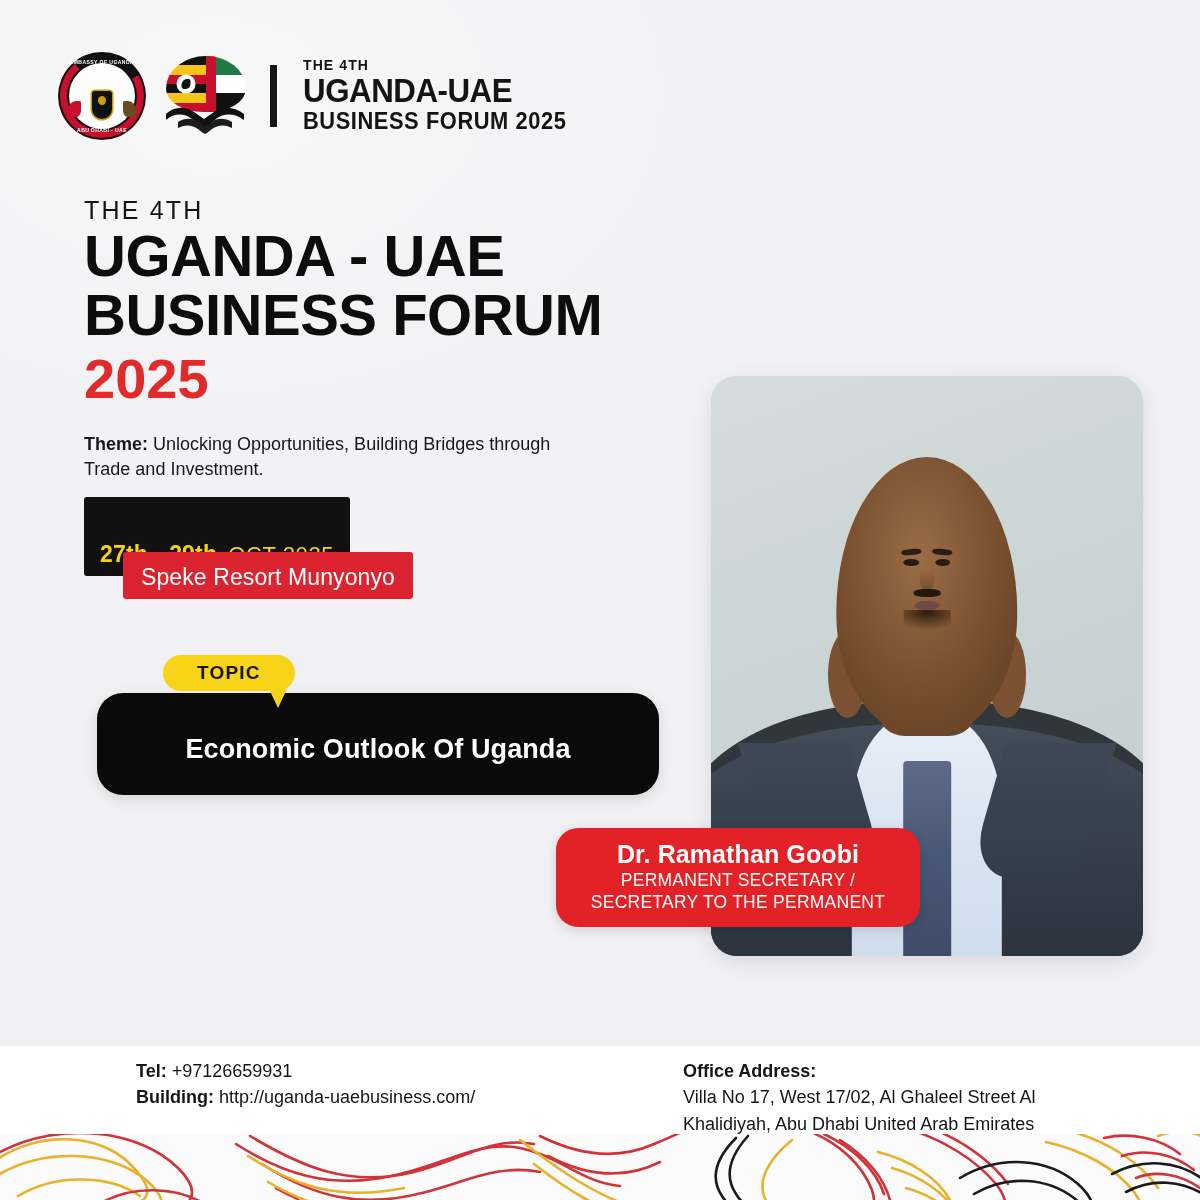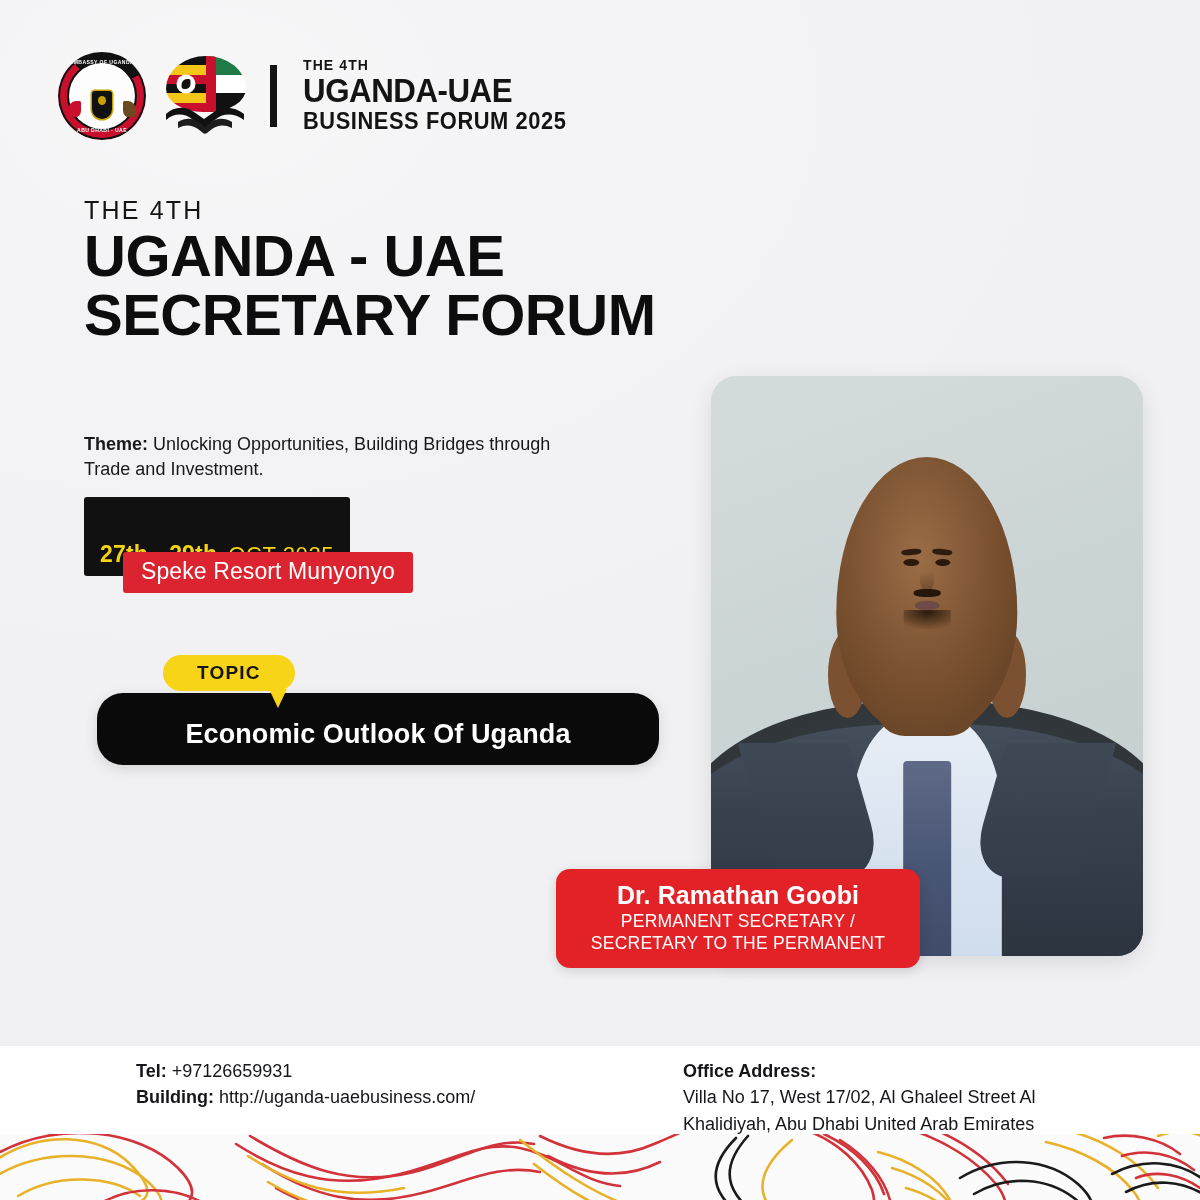--- a/index.html
+++ b/index.html
@@ -129,39 +129,39 @@
     padding:7px 16px 8px 16px; border-radius:3px;
     display:inline-flex; align-items:baseline; gap:11px;
   }
   .date-range{ font-size:23px; font-weight:800; letter-spacing:.2px; }
   .date-month{ font-size:22px; font-weight:400; letter-spacing:.6px;margin-top:38px; }
 
   
   .venue-badge{
     position:absolute; left:123px; top:552px;
     background:#dc2430; color:#ffffff;
-    padding:6px 18px 8px 18px; border-radius:3px;
+    padding:12px 18px 8px 18px; border-radius:3px;
     font-size:23px; font-weight:400; letter-spacing:.1px;
   }
 
   
   .topic-pill{
     position:absolute; left:163px; top:655px;
     background:#f7d417; color:#141414;
     padding:7px 34px; border-radius:18px;
     font-size:19px; font-weight:800; letter-spacing:1.2px;
     z-index:4;
   }
   .topic-pill::after{
     content:""; position:absolute; left:106px; bottom:-17px;
     width:0;height:0;border-left:9px solid transparent;border-right:9px solid transparent;
     border-top:19px solid #f7d417;
   }
   .topic-box{
-    position:absolute; left:97px; top:693px; width:562px; height:72px;
+    position:absolute; left:97px; top:693px; width:562px; height:102px;
     background:#0a0a0a; border-radius:26px;
     display:flex; align-items:center; justify-content:center;
     z-index:3;
     box-shadow:0 4px 14px rgba(0,0,0,.12);
   }
   .topic-text{
     color:#ffffff; font-size:27px; font-weight:800; letter-spacing:.1px;
     padding-top:10px;
   }
 
@@ -253,24 +253,23 @@
     position:absolute; left:50%; top:55%; transform:translateX(-50%);
     width:26%; height:8%;
     background:radial-gradient(ellipse 100% 100% at 50% 10%, #2b1b0d 0%, rgba(43,27,13,0) 78%);
     border-radius:0 0 50% 50%; z-index:3;
   }
 
   
   .speaker-plate{
     position:absolute; left:556px; top:828px; width:364px;
     background:#e32227; color:#ffffff;
-    border-radius:14px; padding:11px 18px 14px 18px;
+    border-radius:22px; padding:11px 18px 14px 18px;
     text-align:center; z-index:6;
     box-shadow:0 3px 12px rgba(0,0,0,.14);
-    margin-top:41px;
   }
   .sp-name{ font-size:25px; font-weight:800; letter-spacing:.1px; line-height:1.2;}
   .sp-role1,.sp-role2{ font-size:17.5px; font-weight:400; letter-spacing:.25px; line-height:1.26;}
 
   
   .footer-band{
     position:absolute; left:0; right:0; top:1046px; height:92px;
     background:#ffffff;
   }
   .footer-left{
@@ -327,21 +326,22 @@
     <div class="wordmark">
       <span class="wm-the">THE 4TH</span>
       <span class="wm-main">UGANDA-UAE</span>
       <span class="wm-sub">BUSINESS  FORUM 2025</span>
     </div>
   </div>
 
   <div class="headline">
     <div class="h-the">THE 4TH</div>
     <div class="h-l1">UGANDA - UAE</div>
-    <div class="h-l2">SECRETARY FORUM</div>
+    <div class="h-l2">BUSINESS FORUM</div>
+    <div class="h-year">2025</div>
   </div>
 
   <div class="theme">
     <b>Theme:</b><span> Unlocking Opportunities, Building Bridges through Trade and Investment.</span>
   </div>
 
   <div class="date-badge">
     <span class="date-range">27th - 29th</span>
     <span class="date-month">OCT 2025</span>
   </div>

